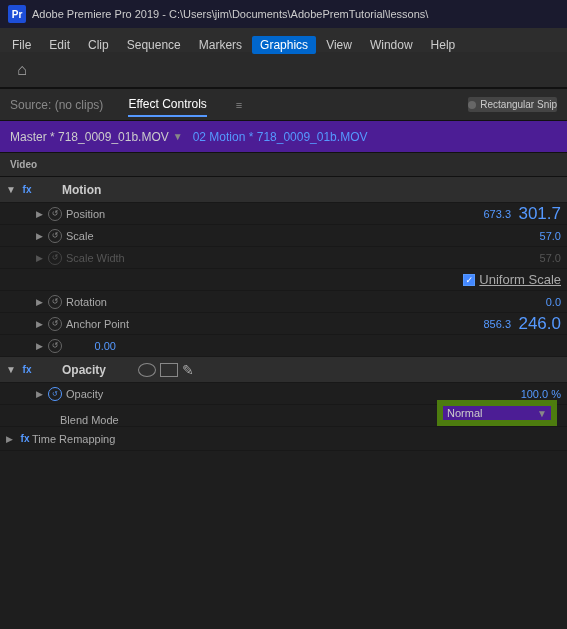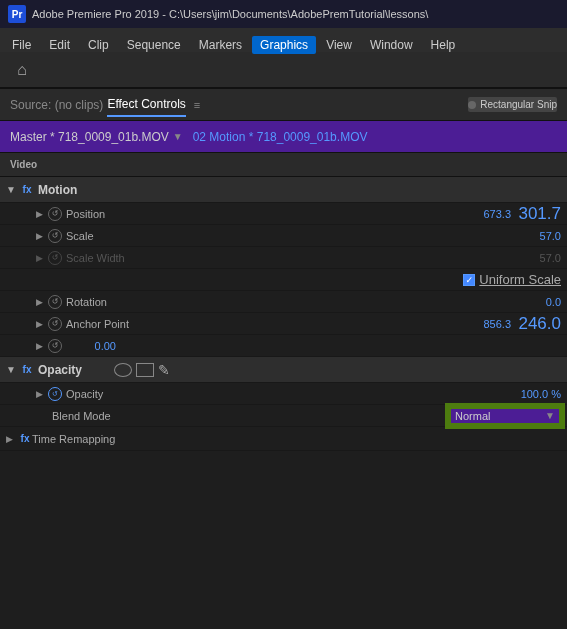--- a/index.html
+++ b/index.html
@@ -77,21 +77,21 @@
     }
 
     
     #panel-header {
       background: #2a2a2a;
       height: 32px;
       display: flex;
       align-items: center;
       padding: 0 10px;
       border-bottom: 1px solid #111;
-      gap: 4px;
+      gap: 25px;
     }
     .panel-tab {
       color: #888;
       font-size: 12px;
       padding: 4px 0;
     }
     .panel-tab.active {
       color: #ffffff;
       border-bottom: 2px solid #5599ff;
     }
@@ -176,20 +176,21 @@
       color: #5599ff;
       font-size: 10px;
       font-weight: bold;
       width: 14px;
       text-align: center;
     }
     .effect-name {
       color: #cccccc;
       font-size: 12px;
       font-weight: bold;
+      margin-left: 24px;
     }
 
     
     .prop-row {
       height: 22px;
       display: flex;
       align-items: center;
       padding: 0 6px;
       border-bottom: 1px solid #181818;
       background: #1e1e1e;
@@ -285,22 +286,22 @@
     }
     .tool-pen {
       color: #aaa;
       font-size: 14px;
     }
 
     
     .blend-row {
       height: 22px;
       display: flex;
-      align-items: center;
-      padding: 0 2px;
+      align-items: flex-end;
+      padding: 0 10px;
       border-bottom: 1px solid #181818;
       background: #1e1e1e;
     }
     .blend-name {
       color: #aaaaaa;
       font-size: 11px;
       flex: 1;
     }
     .blend-select {
       background: #4c1d95;

